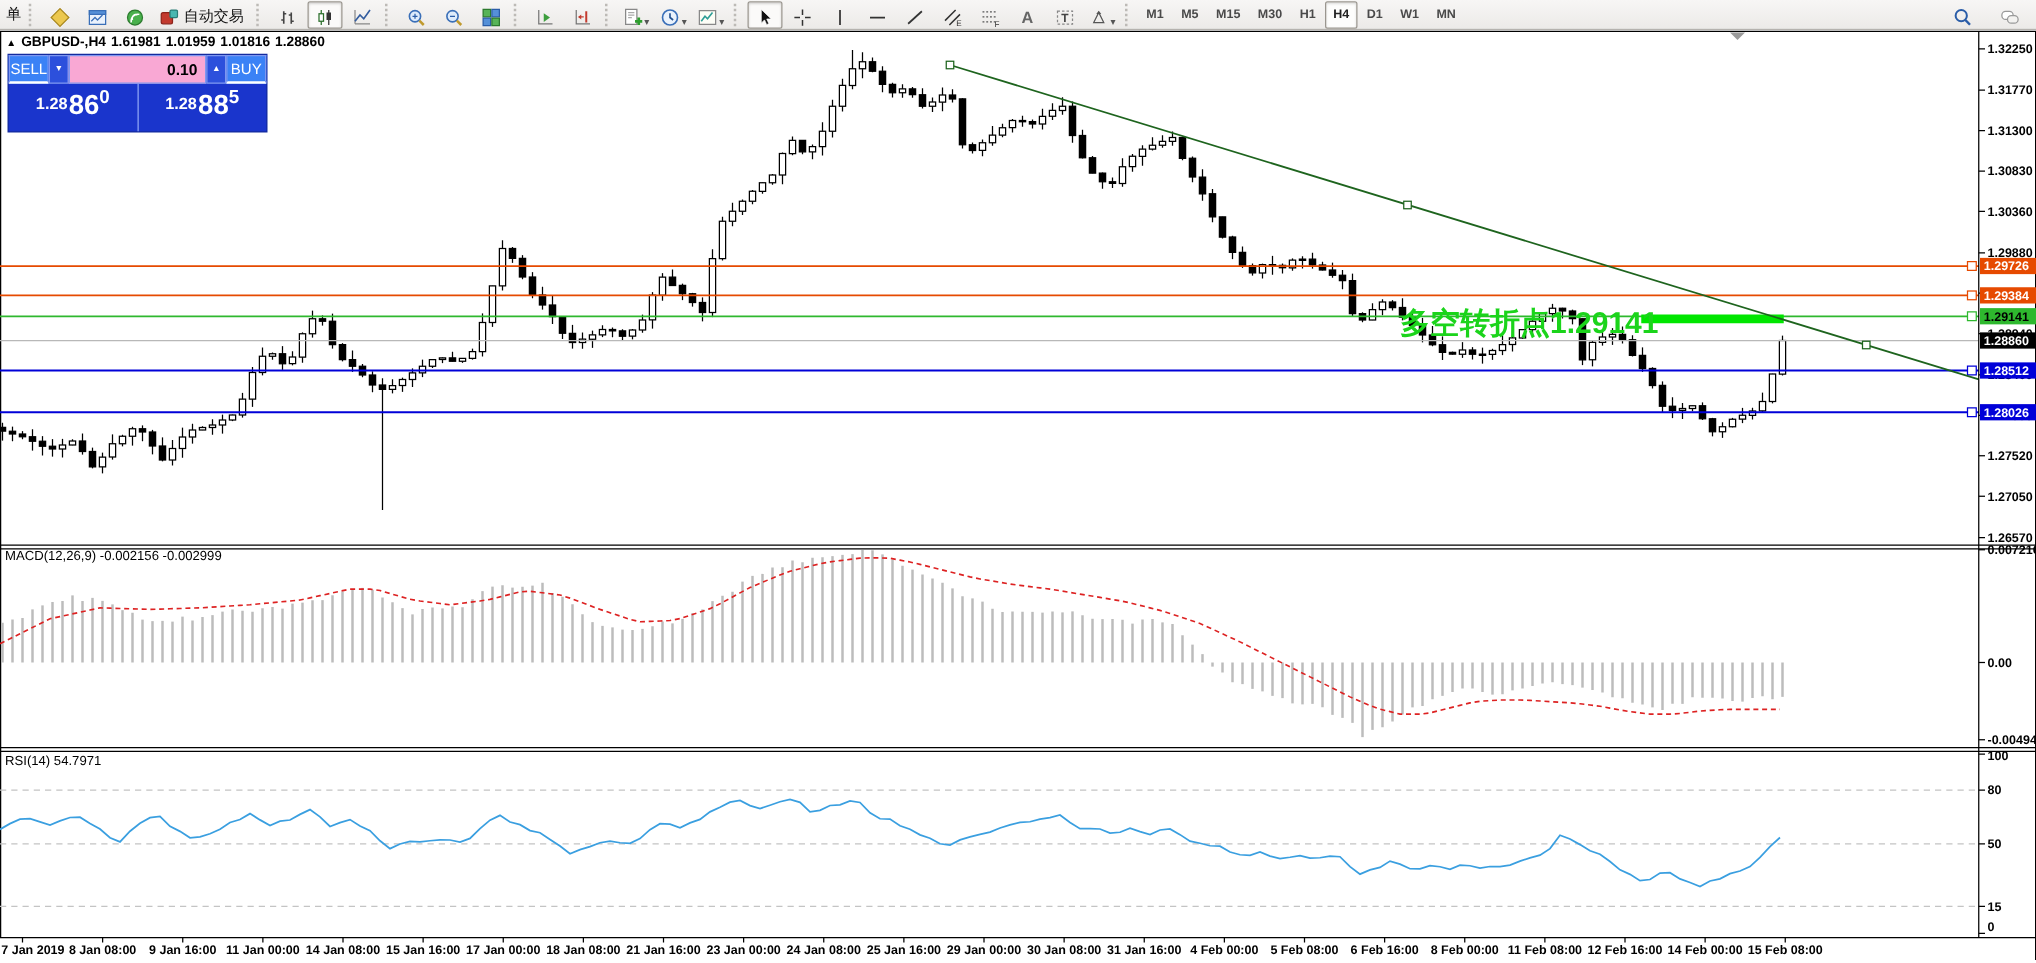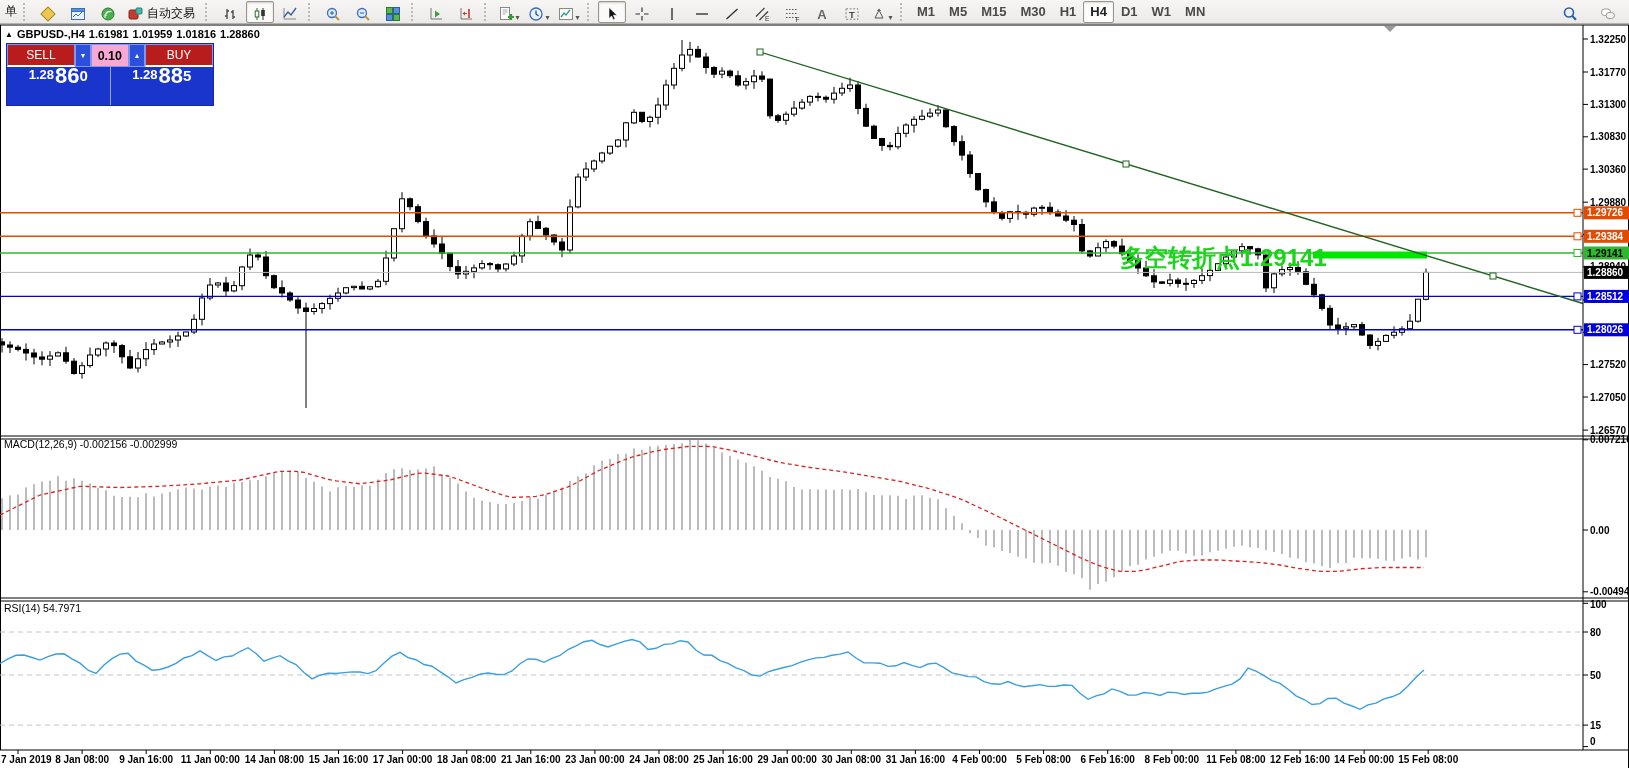--- a/index.html
+++ b/index.html
@@ -6,43 +6,43 @@
     font-family:"Liberation Sans",sans-serif;-webkit-font-smoothing:antialiased;}
   
   .toolbar{height:24px;background:linear-gradient(#f7f6f5,#eceae8);display:flex;align-items:center;
     padding-left:2px;position:relative;border-bottom:1px solid #b5b2ae;box-sizing:border-box;}
   .tb-grip{width:4px;height:18px;border-left:2px dotted #bdbab6;margin:0 4px 0 3px;}
   .tb-btn{height:20px;min-width:22px;display:flex;align-items:flex-end;justify-content:center;
     border:1px solid transparent;border-radius:2px;margin:0 1px;padding:0 2px;cursor:default;gap:1px;}
   .tb-btn.active{border:1px solid #9a968f;background:#fbfaf9;box-shadow:inset 0 1px 2px rgba(0,0,0,.18);}
   .tb-btn .caret{font-size:8px;color:#555;line-height:1;}
   .tb-txt{font-size:12px;color:#111;padding:0 3px;white-space:nowrap;}
-  .tb-tf{font-size:13px;font-weight:700;color:#4a4a4a;padding:0 6px;height:20px;display:flex;
+  .tb-tf{font-size:10px;font-weight:700;color:#4a4a4a;padding:0 6px;height:20px;display:flex;
     align-items:center;border:1px solid transparent;border-radius:2px;}
   .tb-tf.active{border:1px solid #9a968f;background:#fdfdfc;box-shadow:inset 0 1px 2px rgba(0,0,0,.15);color:#222;}
   .tb-right{position:absolute;right:6px;top:0;height:24px;display:flex;align-items:center;gap:8px;}
   .ic{display:inline-flex;width:16px;height:16px;align-items:center;justify-content:center;}
   
   .chart-window{position:relative;width:1629px;height:746px;background:#fff;}
   .chart-window>svg{position:absolute;left:0;top:0;}
   .chart-title{position:absolute;left:5px;top:4px;font-size:11px;font-weight:700;color:#000;z-index:5;
     display:flex;align-items:center;gap:4px;white-space:nowrap;}
   .chart-title .tri{font-size:8px;}
   
   .trade-panel{position:absolute;left:7px;top:20px;width:206px;height:61px;background:#1a35cc;z-index:6;
     display:flex;flex-direction:column;box-shadow:0 0 0 1px #132a9e;}
   .tp-row1{display:flex;height:23px;}
-  .btn-sell,.btn-buy{width:68px;background:#b91c1c;border:1px solid #7e97f0;border-bottom:2px solid #fff;
+  .btn-sell,.btn-buy{width:32px;background:#3b82f6;border:1px solid #7e97f0;border-bottom:2px solid #fff;
     color:#fff;font-size:12px;display:flex;align-items:center;justify-content:center;box-sizing:border-box;cursor:pointer;}
   .spin{width:16px;background:#2c50dc;border:1px solid #7e97f0;color:#fff;font-size:7px;display:flex;
     align-items:center;justify-content:center;box-sizing:border-box;cursor:pointer;}
   .vol-box{flex:1;background:#f9a8d4;border:1px solid #7e97f0;box-sizing:border-box;display:flex;
     align-items:center;justify-content:flex-end;padding-right:6px;font-size:12.5px;font-weight:700;color:#000;}
   .tp-row2{display:flex;flex:1;}
-  .price-half{flex:1;display:flex;align-items:flex-start;justify-content:center;color:#fff;padding-bottom:3px;}
+  .price-half{flex:1;display:flex;align-items:center;justify-content:center;color:#fff;padding-bottom:3px;}
   .price-half.left{border-right:1px solid #8fa5f5;}
   .p-small{font-size:13px;font-weight:700;margin:0 1px 4px 0;}
   .p-big{font-size:22px;font-weight:700;line-height:.85;}
   .p-sup{font-size:15px;font-weight:700;margin-bottom:15px;}
   svg text{font-family:"Liberation Sans",sans-serif;}
 </style>
 </head>
 <body>
 
 <div class="toolbar" id="toolbar">

